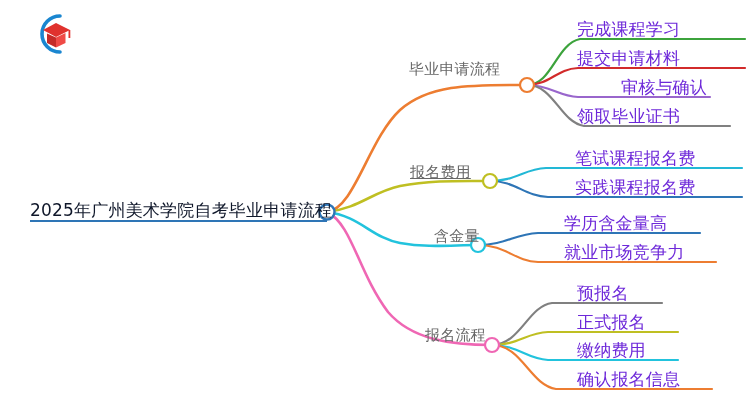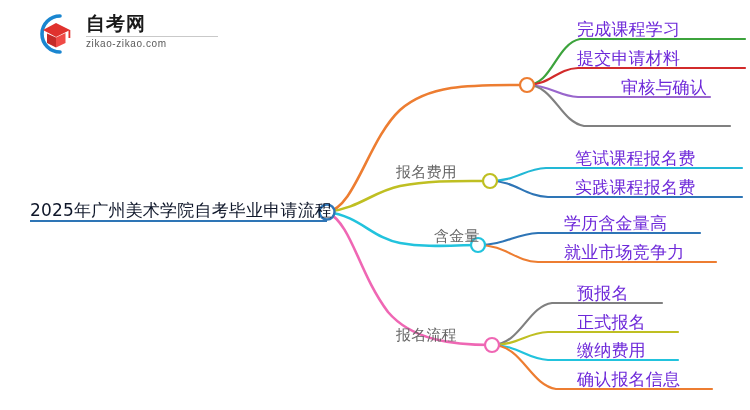--- a/index.html
+++ b/index.html
@@ -101,25 +101,20 @@
 <div id="stage">
 
   <div class="logo-wrap">
     <svg class="logo-mark" viewBox="0 0 48 48">
       <path d="M30 6 A18 18 0 1 0 30 42" fill="none" stroke="#1a86d0" stroke-width="3.6" stroke-linecap="round"></path>
       <path d="M13 20 L26 13 L40 20 L26 27 Z" fill="#e0322e"></path>
       <path d="M17 23.5 L17 33 L26 37.5 L26 27.5 Z" fill="#c42b28"></path>
       <path d="M26 27.5 L26 37.5 L35.5 33 L35.5 23 Z" fill="#ef4a46"></path>
       <rect x="38.5" y="20" width="1.8" height="8" fill="#e0322e"></rect>
     </svg>
-    <div class="logo-text">
-      <div class="logo-cn">自考网</div>
-      <div class="logo-rule"></div>
-      <div class="logo-en">zikao-zikao.com</div>
-    </div>
   </div>
 
   <svg id="mindmap-svg" viewBox="0 0 750 410">
 
     <line id="root-underline" x1="30" y1="221" x2="327" y2="221" stroke="#2e75b6" stroke-width="2.2"></line>
 
     <path id="trunk-0" fill="none" stroke-width="2.6" stroke-linecap="round" d="M327 212 C 355 208, 368 140, 400 110 C 430 84, 470 85, 527 85" stroke="#ed7d31"></path>
     <path id="trunk-1" fill="none" stroke-width="2.6" stroke-linecap="round" d="M327 212 C 360 208, 372 192, 400 186 C 430 180, 460 181, 490 181" stroke="#bfbf22"></path>
     <path id="trunk-2" fill="none" stroke-width="2.6" stroke-linecap="round" d="M327 212 C 360 216, 372 238, 400 243 C 428 248, 452 245, 478 245" stroke="#22c3dd"></path>
     <path id="trunk-3" fill="none" stroke-width="2.6" stroke-linecap="round" d="M327 212 C 352 224, 358 272, 388 312 C 412 340, 452 345, 492 345" stroke="#ef67b4"></path>
@@ -142,27 +137,29 @@
 
     <circle id="node-root" cx="327" cy="212" r="7.5" fill="#ffffff" stroke-width="2.4" stroke="#2e75b6"></circle>
     <circle id="node-b0" cx="527" cy="85" r="7" fill="#ffffff" stroke-width="2.2" stroke="#ed7d31"></circle>
     <circle id="node-b1" cx="490" cy="181" r="7" fill="#ffffff" stroke-width="2.2" stroke="#bfbf22"></circle>
     <circle id="node-b2" cx="478" cy="245" r="7" fill="#ffffff" stroke-width="2.2" stroke="#22c3dd"></circle>
     <circle id="node-b3" cx="492" cy="345" r="7" fill="#ffffff" stroke-width="2.2" stroke="#ef67b4"></circle>
   </svg>
 
   <div class="node-label root-label" style="left:30px; top:202px;">2025年广州美术学院自考毕业申请流程</div>
 
-  <div class="node-label branch-label" style="left:396px; top:165px;">报名费用</div>
+  <div class="node-label branch-label" style="left:409px; top:62px;">毕业申请流程</div>
+  <div class="node-label branch-label" style="left:410px; top:165px;text-decoration:underline;">报名费用</div>
   <div class="node-label branch-label" style="left:413px; top:229px;margin-left:21px;">含金量</div>
-  <div class="node-label branch-label" style="left:396px; top:328px;">报名流程</div>
+  <div class="node-label branch-label" style="left:425px; top:328px;">报名流程</div>
 
   <div class="node-label leaf-label" style="left:577px; top:21px;">完成课程学习</div>
   <div class="node-label leaf-label" style="left:577px; top:50px;">提交申请材料</div>
   <div class="node-label leaf-label" style="left:577px; top:79px;margin-left:44px;">审核与确认</div>
+  <div class="node-label leaf-label" style="left:577px; top:108px;">领取毕业证书</div>
 
   <div class="node-label leaf-label" style="left:575px; top:150px;text-align:center;">笔试课程报名费</div>
   <div class="node-label leaf-label" style="left:575px; top:179px;">实践课程报名费</div>
 
   <div class="node-label leaf-label" style="left:564px; top:215px;">学历含金量高</div>
   <div class="node-label leaf-label" style="left:564px; top:244px;">就业市场竞争力</div>
 
   <div class="node-label leaf-label" style="left:577px; top:285px;">预报名</div>
   <div class="node-label leaf-label" style="left:577px; top:314px;">正式报名</div>
   <div class="node-label leaf-label" style="left:577px; top:342px;">缴纳费用</div>

